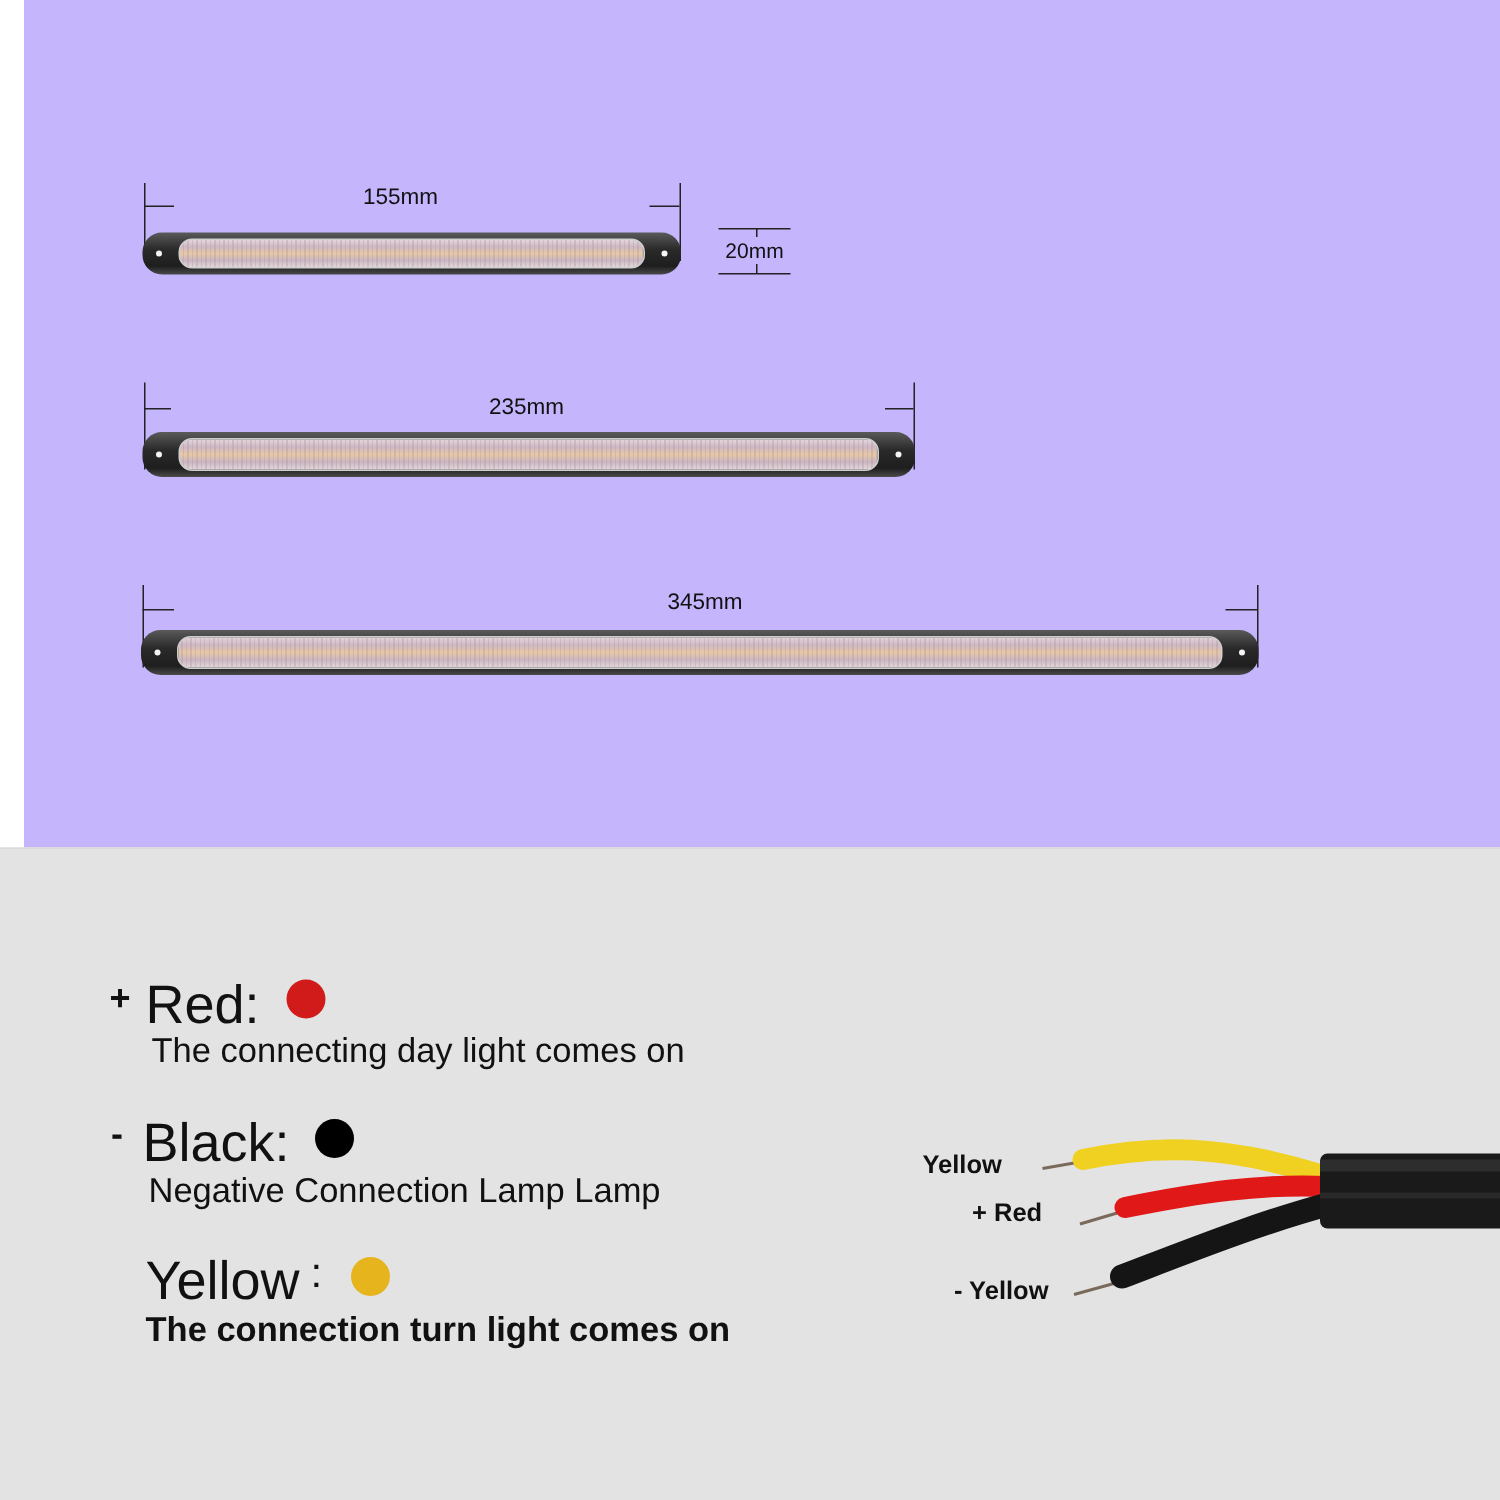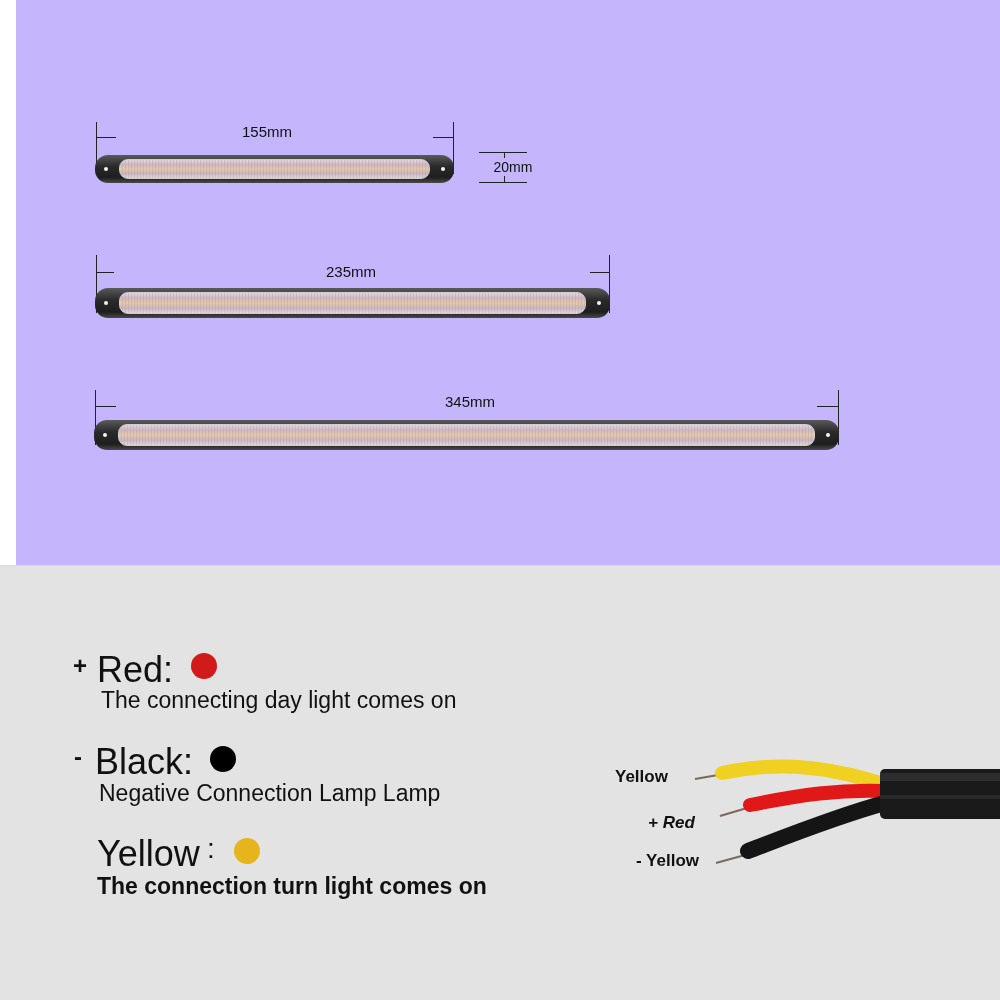--- a/index.html
+++ b/index.html
@@ -39,21 +39,21 @@
   <div class="hline" style="left:417px; top:137px; width:20px;"></div>
   <div class="dim-label" style="left:251px; top:123px;">155mm</div>
   <div class="lamp" style="left:79px; top:155px; width:359px; height:28px;">
       <div class="lens"></div>
     </div>
 
   <div class="hline" style="left:463px; top:152px; width:48px;"></div>
   <div class="hline" style="left:463px; top:182px; width:48px;"></div>
   <div class="vline" style="left:488px; top:152px; height:6px;"></div>
   <div class="vline" style="left:488px; top:176px; height:6px;"></div>
-  <div class="dim-label" style="left:487px; top:159px; font-size:14px;margin-left:10px;">20mm</div>
+  <div class="dim-label" style="left:487px; top:159px; font-size:14px;">20mm</div>
 
   <div class="vline" style="left:80px; top:255px; height:58px;"></div>
   <div class="hline" style="left:80px; top:272px; width:18px;"></div>
   <div class="vline" style="left:593px; top:255px; height:58px;"></div>
   <div class="hline" style="left:574px; top:272px; width:19px;"></div>
   <div class="dim-label" style="left:335px; top:263px;">235mm</div>
   <div class="lamp" style="left:79px; top:288px; width:515px; height:30px;">
       <div class="lens"></div>
     </div>
 
@@ -101,16 +101,16 @@
 
       <path d="M150 54 C200 44, 240 38, 285 40" stroke="#e01818" stroke-width="14" fill="none" stroke-linecap="round"></path>
 
       <path d="M148 100 C190 84, 240 64, 285 52" stroke="#151515" stroke-width="16" fill="none" stroke-linecap="round"></path>
 
       <rect x="280" y="18" width="125" height="50" rx="5" fill="#1a1a1a"></rect>
       <rect x="280" y="22" width="125" height="8" fill="#3a3a3a" opacity="0.6"></rect>
       <rect x="280" y="44" width="125" height="4" fill="#333" opacity="0.6"></rect>
     </svg>
     <span class="wire-label" style="left:15px; top:16px;">Yellow</span>
-    <span class="wire-label" style="left:48px; top:62px;font-style:italic;">+ Red</span>
+    <span class="wire-label" style="left:48px; top:48px;">+ Red</span>
     <span class="wire-label" style="left:36px; top:100px;">- Yellow</span>
   </div>
 </div>
 
 </body></html>

